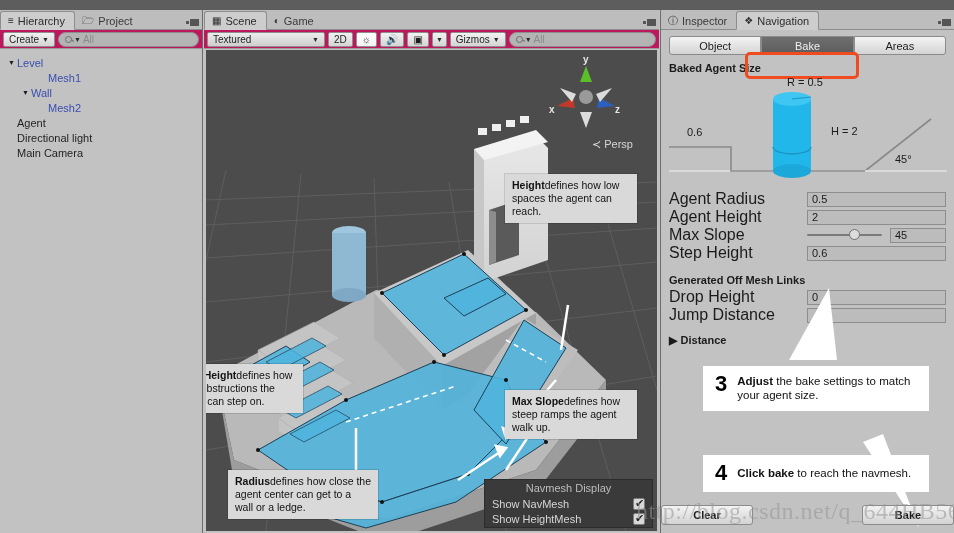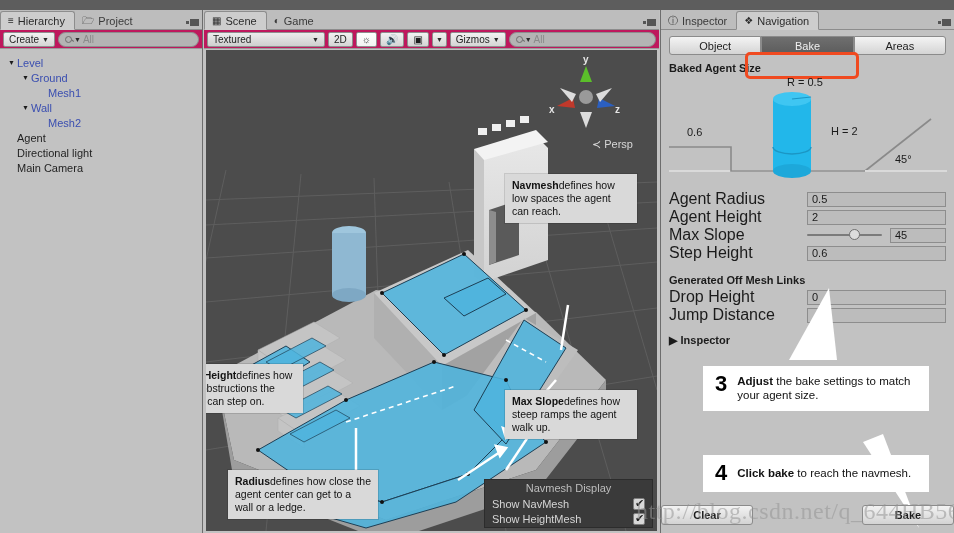--- a/index.html
+++ b/index.html
@@ -210,24 +210,20 @@
       <div class="searchbox">
         <span class="mag"></span>
         <span class="caret">▼</span>
         <span>All</span>
       </div>
     </div>
     <div class="tree">
       <div class="trow" style="padding-left:0px">
         <span class="tw">▼</span>
         <span class="tlabel">Level</span>
-      </div>
-      <div class="trow" style="padding-left:14px">
-        <span class="tw">▼</span>
-        <span class="tlabel">Ground</span>
       </div>
       <div class="trow" style="padding-left:42px">
         <span class="tlabel">Mesh1</span>
       </div>
       <div class="trow" style="padding-left:14px">
         <span class="tw">▼</span>
         <span class="tlabel">Wall</span>
       </div>
       <div class="trow" style="padding-left:42px">
         <span class="tlabel">Mesh2</span>
@@ -419,21 +415,21 @@
         <span class="axlabel" style="left:32px;top:-8px">y</span>
         <span class="axlabel" style="left:-2px;top:42px">x</span>
         <span class="axlabel" style="left:64px;top:42px">z</span>
       </div>
       <div class="persp">
         <span>≺</span>
         <span>Persp</span>
       </div>
 
       <div class="callout" style="left:299px;top:124px;width:132px">
-        <b>Navmesh</b><span>defines how low spaces the agent can reach.</span>
+        <b>Height</b><span>defines how low spaces the agent can reach.</span>
       </div>
       <div class="callout" style="left:-35px;top:314px;width:132px">
         <b>Step Height</b><span>defines how high obstructions the agent can step on.</span>
       </div>
       <div class="callout" style="left:22px;top:420px;width:150px">
         <b>Radius</b><span>defines how close the agent center can get to a wall or a ledge.</span>
       </div>
       <div class="callout" style="left:299px;top:340px;width:132px">
         <b>Max Slope</b><span>defines how steep ramps the agent walk up.</span>
       </div>
@@ -533,21 +529,21 @@
 
       <div class="frow">
         <span class="flabel">Drop Height</span>
         <span class="field">0</span>
       </div>
       <div class="frow">
         <span class="flabel">Jump Distance</span>
         <span class="field"></span>
       </div>
 
-      <div class="foldout" style="margin-top:6px">▶ Inspector</div>
+      <div class="foldout" style="margin-top:6px">▶ Distance</div>
 
       <svg width="294" height="503" style="position:absolute;left:0;top:0;pointer-events:none">
         <polygon points="168,258 176,330 128,330" fill="#ffffff"></polygon>
         <polygon points="258,498 202,412 222,404" fill="#ffffff"></polygon>
       </svg>
 
       <div class="stepbox" style="left:42px;top:336px;width:226px">
         <span class="stepnum">3</span>
         <span><b>Adjust</b><span> the bake settings to match your agent size.</span></span>
       </div>

